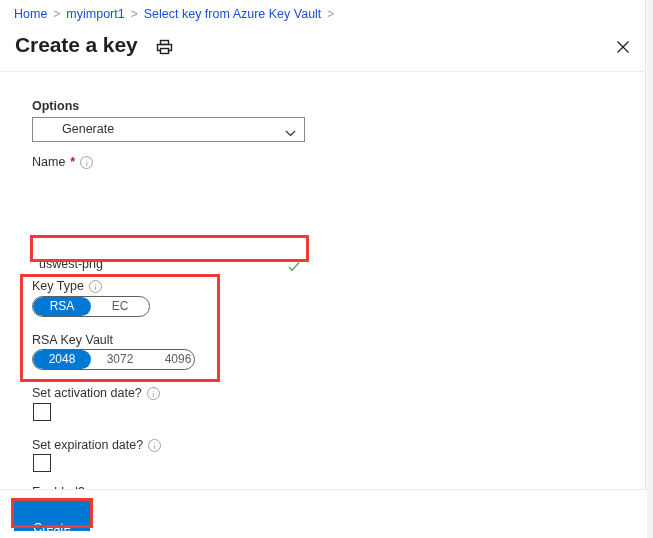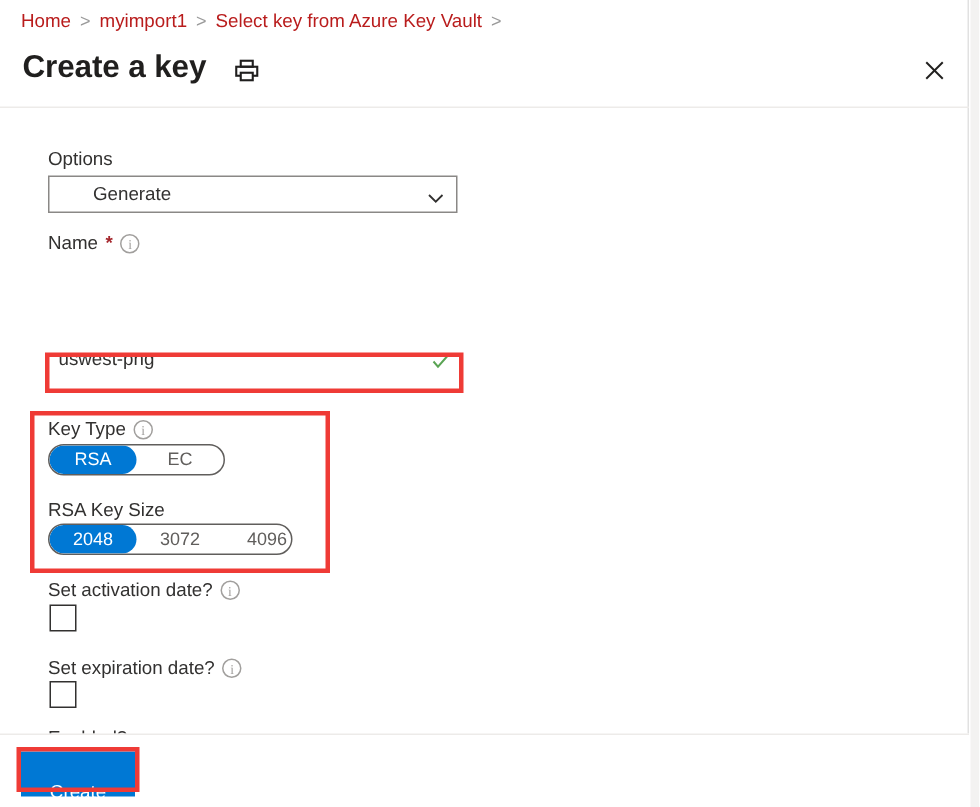--- a/index.html
+++ b/index.html
@@ -50,21 +50,21 @@
     width: 646px;
     height: 27px;
     display: flex;
     align-items: center;
     padding-left: 14px;
     box-sizing: border-box;
     font-size: 12.5px;
     white-space: nowrap;
   }
   .crumb-link {
-    color: #b91c1c;
+    color: #1d4ed8;
     cursor: pointer;
     text-decoration: none;
   }
   .crumb-sep {
     color: #9a9a9a;
     margin: 0 6px;
     font-size: 12px;
   }
 
   
@@ -133,21 +133,21 @@
     line-height: 12px;
     text-align: center;
     font-family: "Liberation Serif", serif;
     font-style: normal;
     cursor: pointer;
     box-sizing: border-box;
     flex: none;
   }
 
   
-  .lbl-options { position: absolute; left: 32px; top: 26px; }
+  .lbl-options { position: absolute; left: 32px; top: 26px; font-weight: bold; }
   .dropdown {
     position: absolute;
     left: 32px;
     top: 45px;
     width: 273px;
     height: 25px;
     border: 1px solid #8a8886;
     background: #ffffff;
     box-sizing: border-box;
     cursor: pointer;
@@ -173,21 +173,21 @@
   .redbox {
     position: absolute;
     border: 3px solid #ef3b36;
     box-sizing: border-box;
     pointer-events: none;
   }
   .redbox-name { left: 30px; top: 163px; width: 279px; height: 27px; }
   .name-input {
     position: absolute;
     left: 33px;
-    top: 158px;
+    top: 183px;
     width: 273px;
     height: 21px;
     border: none;
     background: #ffffff;
     box-sizing: border-box;
   }
   .name-input .ni-value {
     position: absolute;
     left: 6px;
     top: 2px;
@@ -364,21 +364,21 @@
       <div class="field-label lbl-keytype">
         <span>Key Type</span>
         <span class="info-icon">i</span>
       </div>
       <div class="pill pill-keytype">
         <span class="pill-opt selected">RSA</span>
         <span class="pill-opt">EC</span>
       </div>
 
       <div class="field-label lbl-keysize">
-        <span>RSA Key Size</span>
+        <span>RSA Key Vault</span>
       </div>
       <div class="pill pill-keysize">
         <span class="pill-opt selected">2048</span>
         <span class="pill-opt">3072</span>
         <span class="pill-opt">4096</span>
       </div>
 
       <div class="redbox redbox-keytype"></div>
 
       <div class="field-label lbl-activation">

